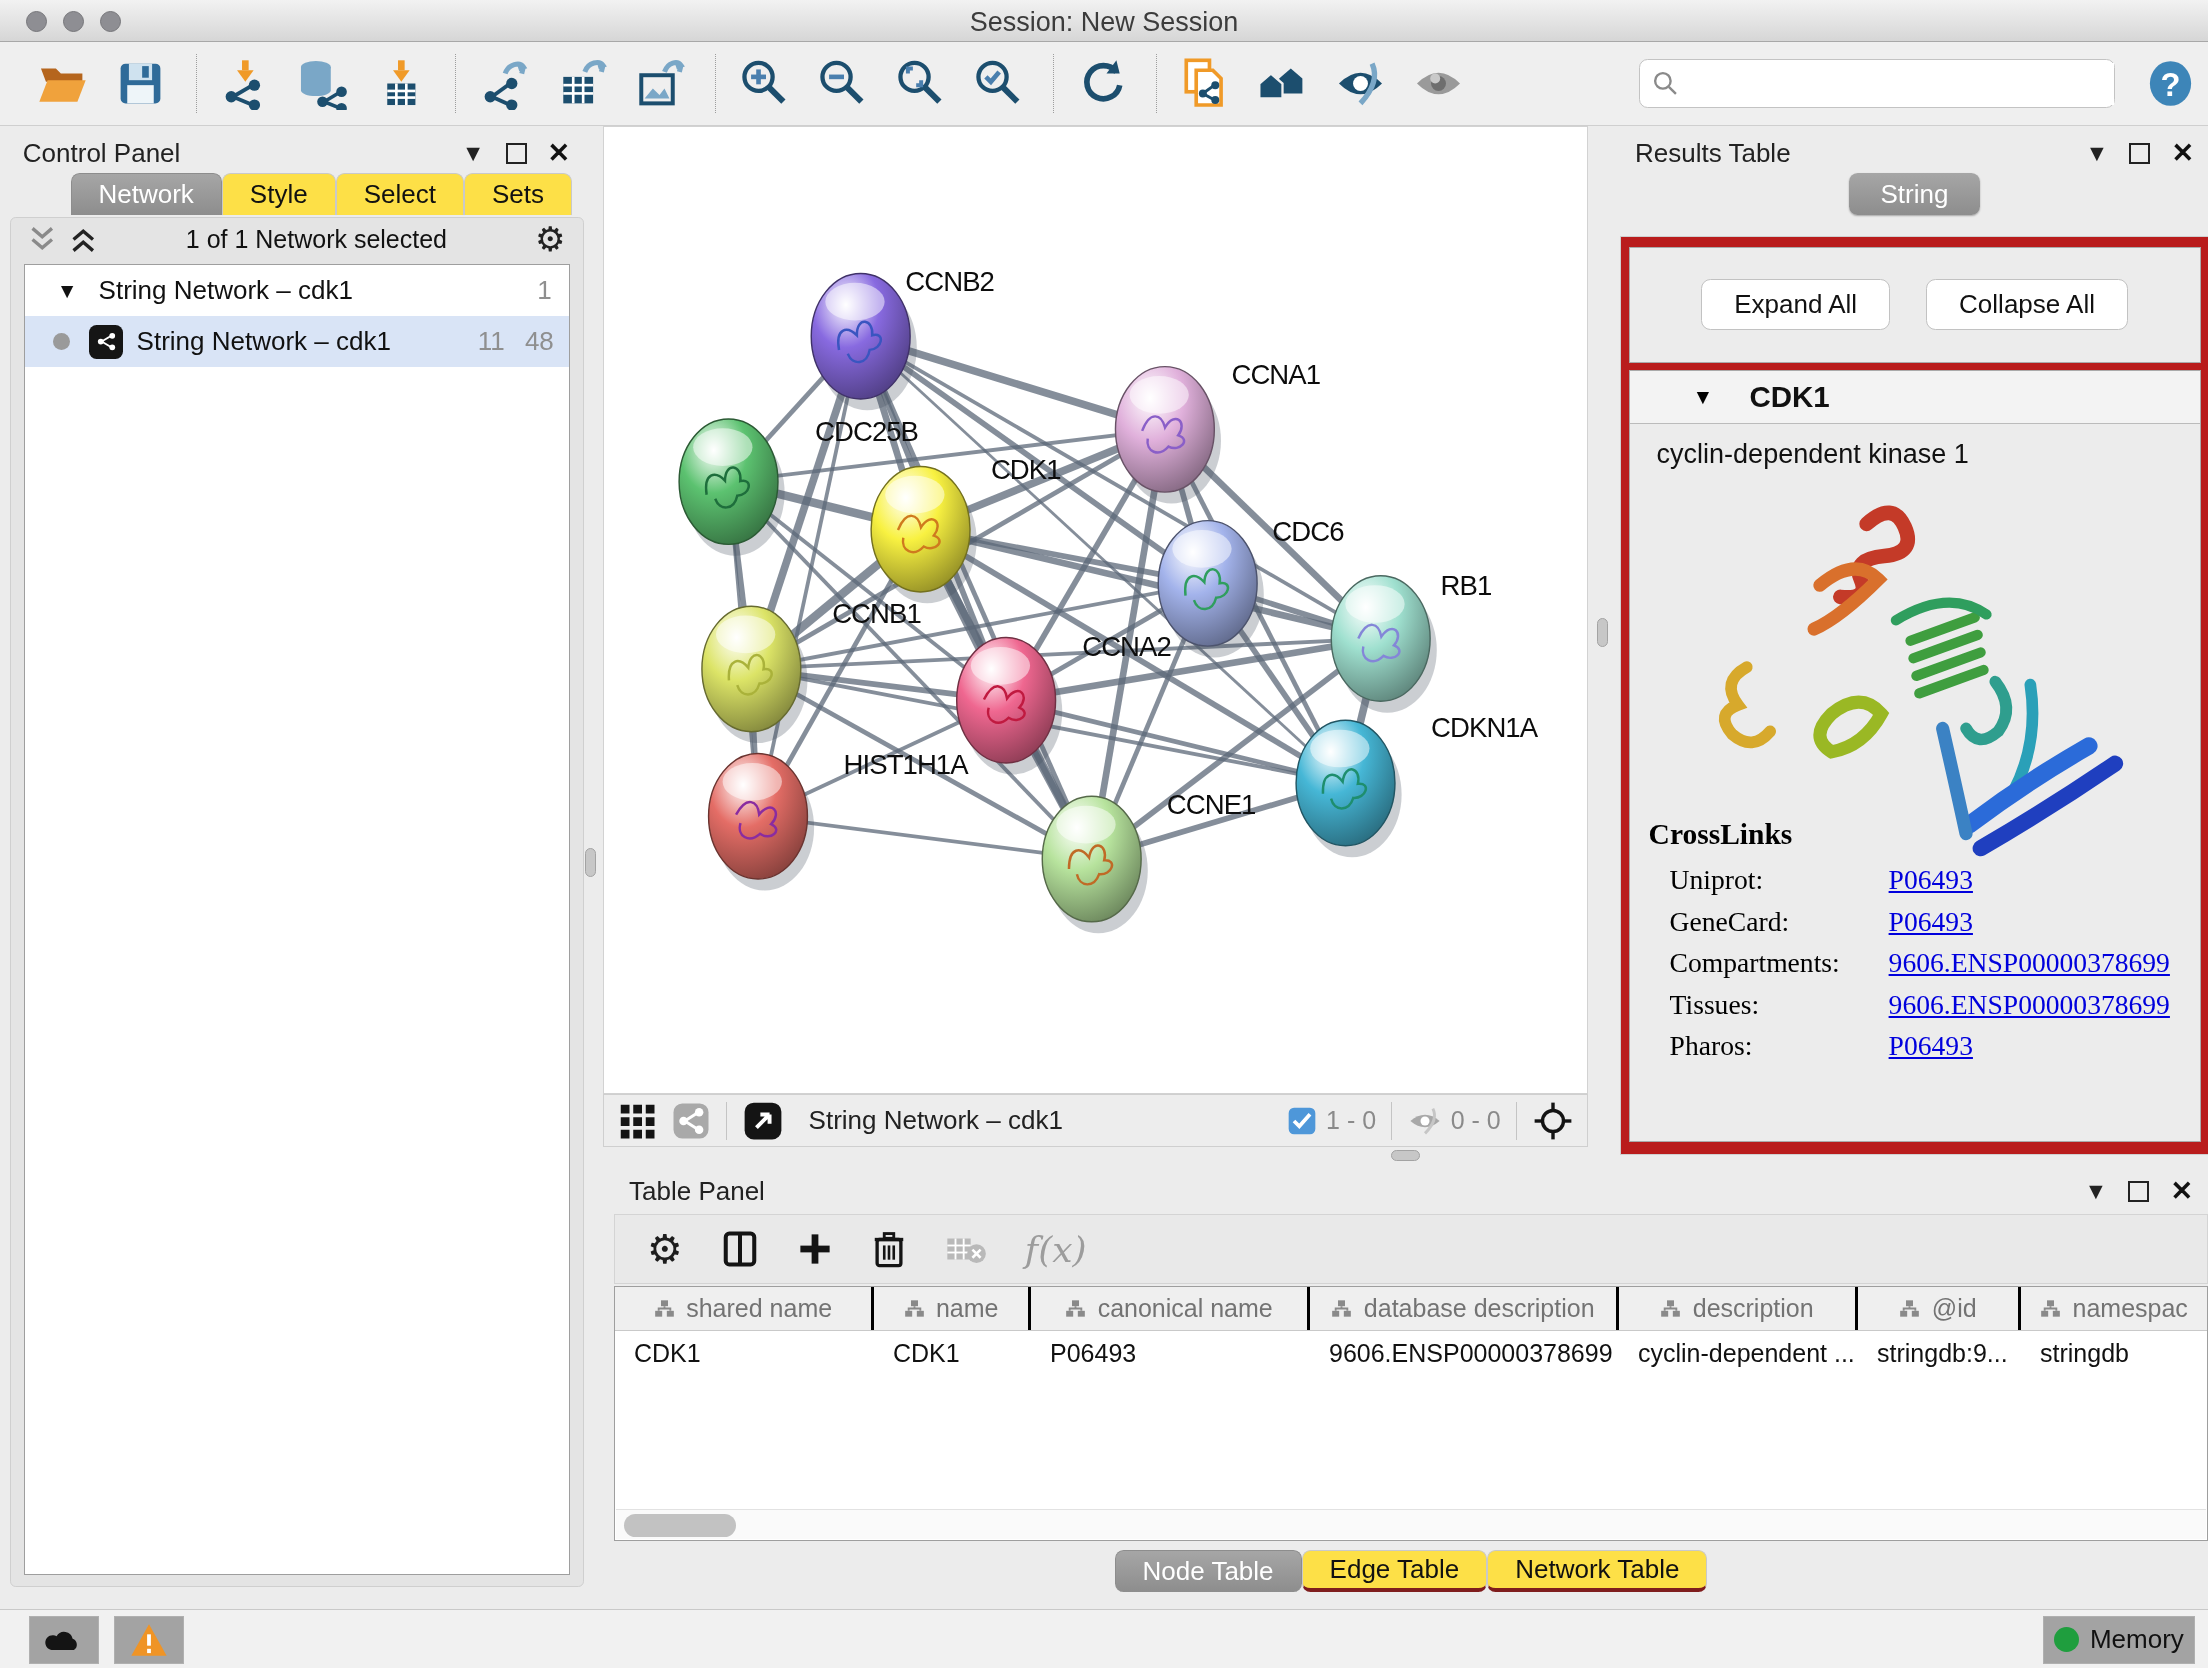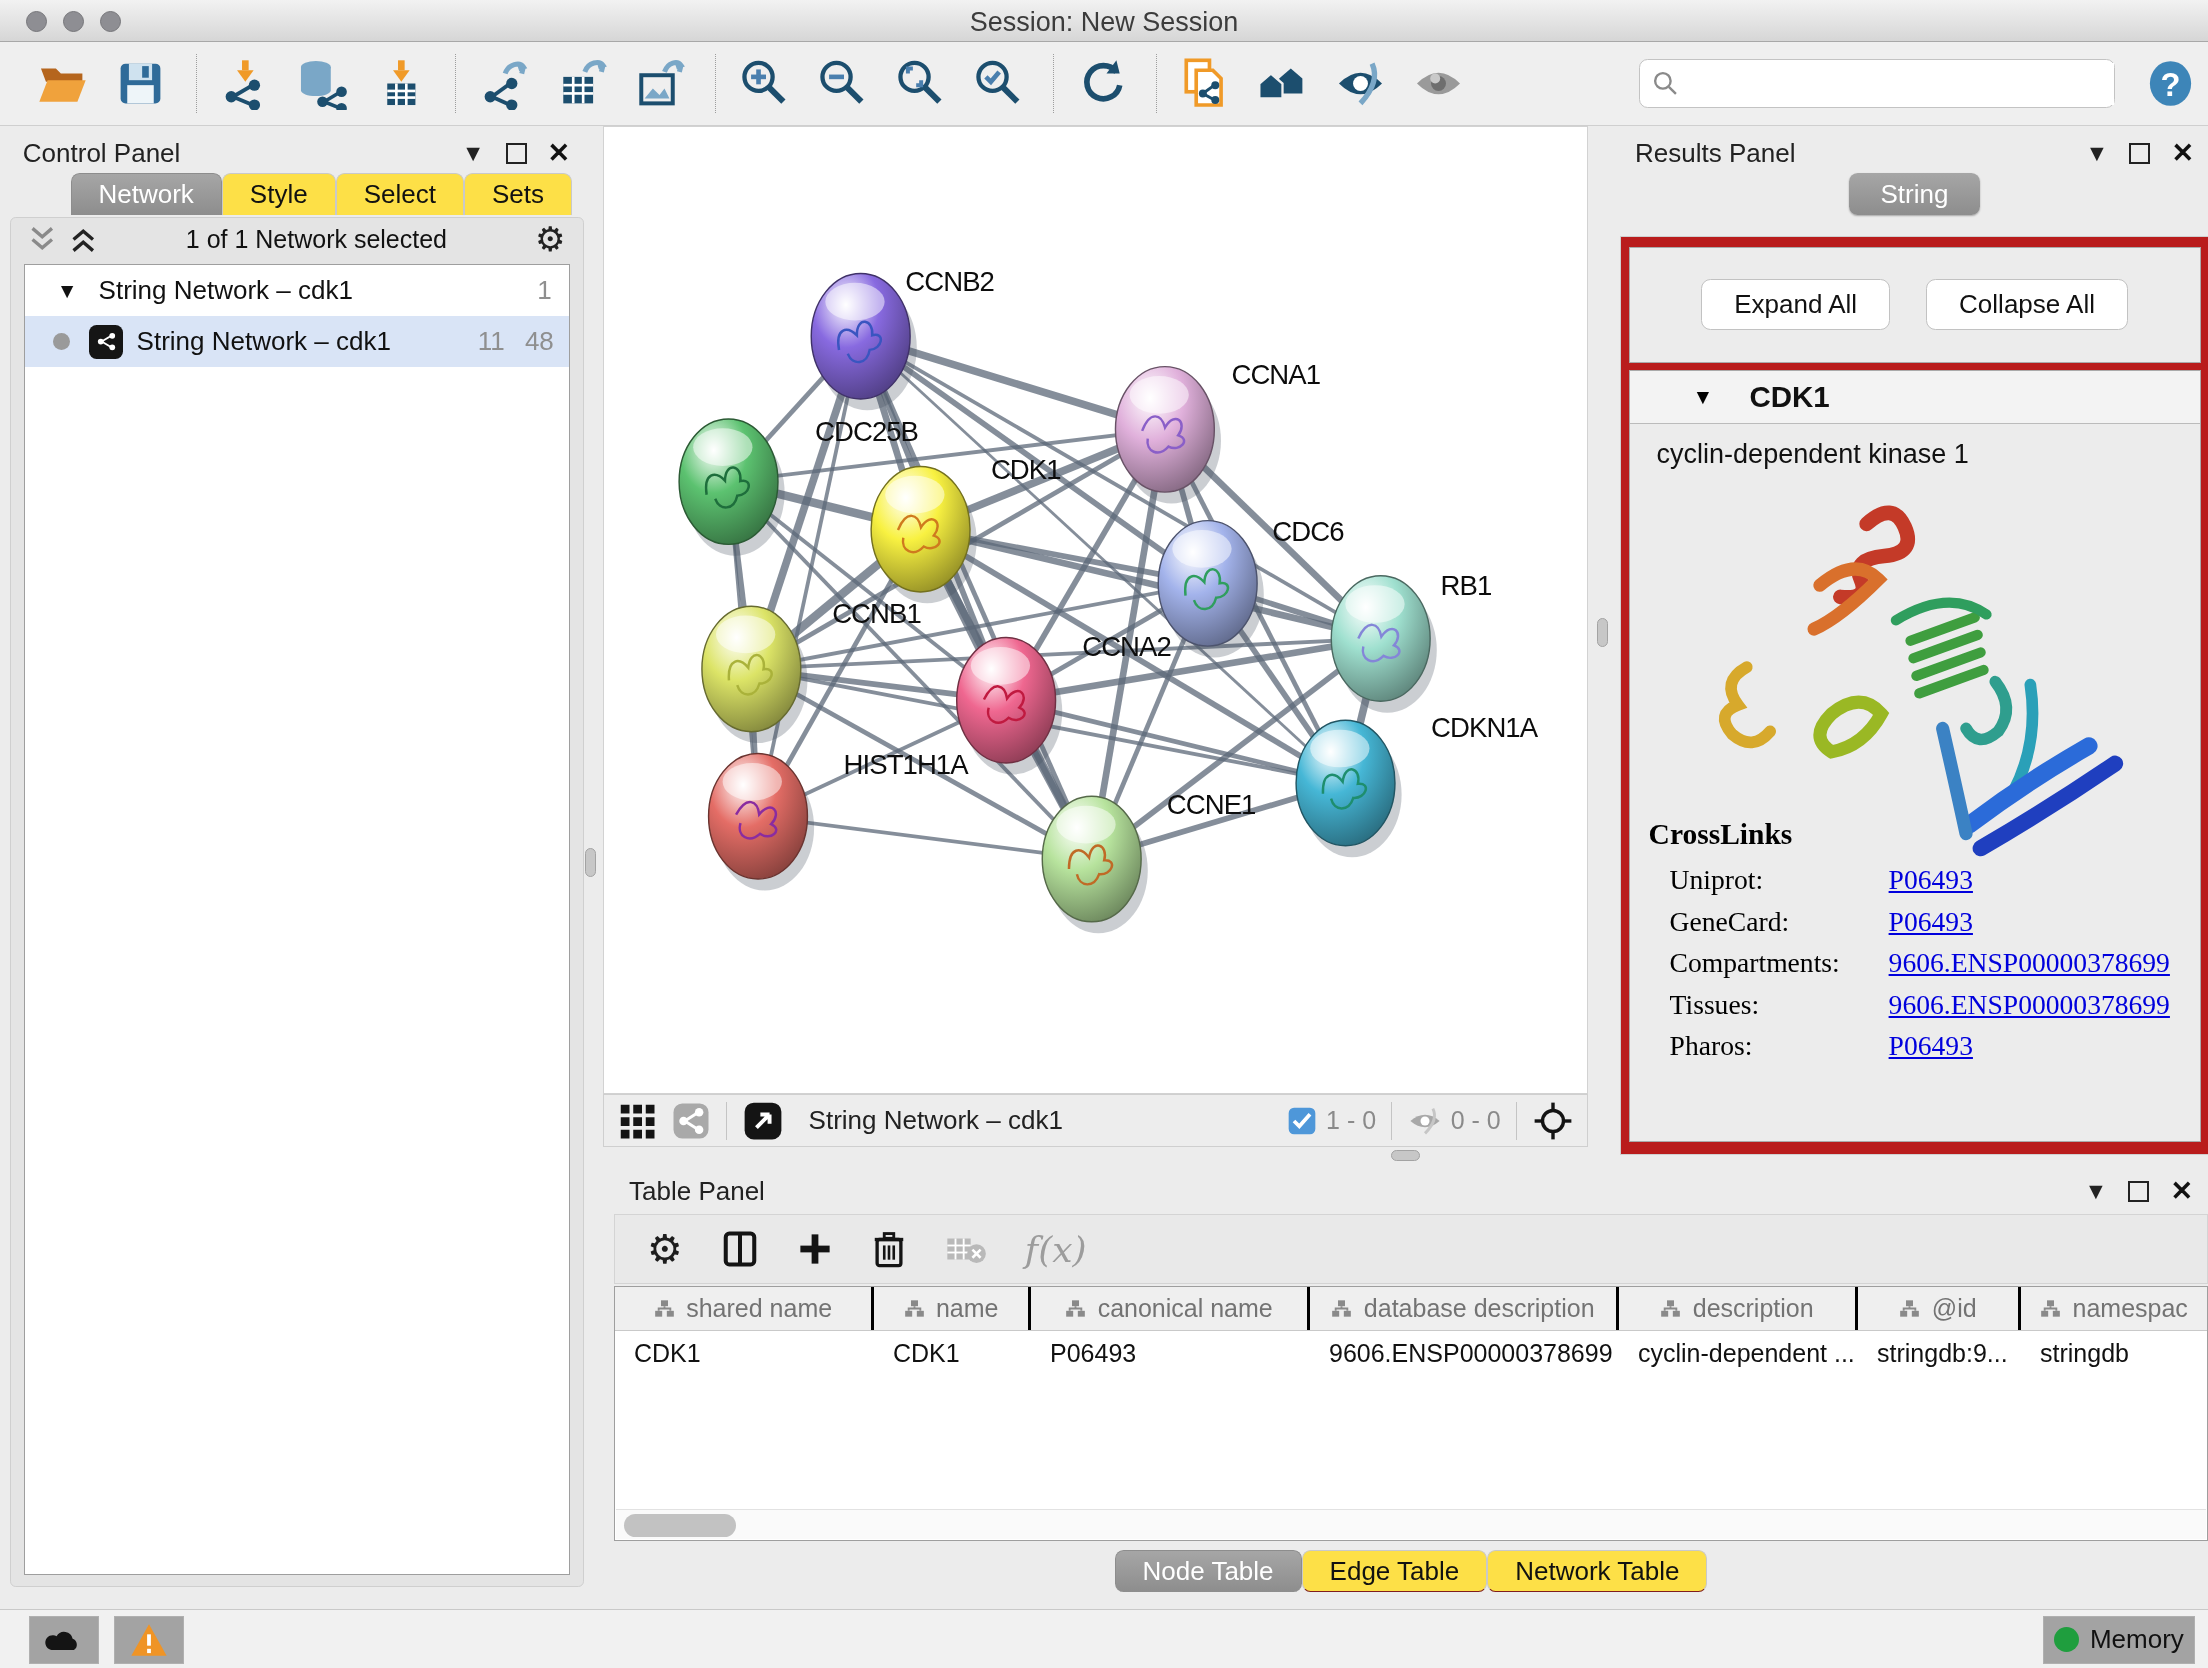--- a/index.html
+++ b/index.html
@@ -97,21 +97,21 @@
   .th { display:flex; align-items:center; justify-content:center; gap:11.4px; font-size:25px;
     color:#737373; border-right:3px solid #000000; overflow:hidden; white-space:nowrap; flex:0 0 auto; }
   .tr { display:flex; height:44px; }
   .td { font-size:25px; color:#111; padding:7.6px 0 0 19px; overflow:hidden;
     white-space:nowrap; flex:0 0 auto; }
   #tp-hscroll { position:absolute; left:1px; bottom:1px; width:1590px; height:30px; background:#fafafa;
     border-top:1px solid #e2e2e2; }
   #tp-thumb { position:absolute; left:7.6px; top:3.8px; width:112px; height:23px;
     background:#c2c2c2; border-radius:11.4px; }
   #table-tabs { position:absolute; left:0; top:380px; width:1594px; display:flex; justify-content:center; }
-  #table-tabs .tab { border-radius:8.6px; border-bottom:1px solid #7f1d1d; }
+  #table-tabs .tab { border-radius:8.6px; border-bottom:4px solid #7f1d1d; }
   #table-tabs .tab.active { border-bottom:none; }
 
   
   #statusbar { position:absolute; left:0; top:1609px; width:2208px; height:59px;
     background:#f1f1f1; border-top:1px solid #c9c9c9; }
   .sb-btn { position:absolute; top:5.7px; height:48px; background:#a3a3a3; border:1.9px solid #b0b0b0;
     display:flex; align-items:center; justify-content:center; }
   #memory-btn { right:13.3px; width:152px; gap:11.4px; font-size:26px; color:#111; }
   #mem-dot { width:25px; height:25px; border-radius:50%; background:#1f9e3e; }
 
@@ -595,21 +595,21 @@
         <line x1="16" y1="2" x2="16" y2="9"></line>
         <line x1="16" y1="23" x2="16" y2="30"></line>
         <line x1="2" y1="16" x2="9" y2="16"></line>
         <line x1="23" y1="16" x2="30" y2="16"></line>
       </g>
     </svg>
 </div>
 
 <div id="results-panel">
   <div id="rp-header">
-    <span class="panel-title">Results Panel</span>
+    <span class="panel-title">Results Table</span>
     <span style="flex:1"></span>
     <span class="panel-btns">
       <span class="pb-caret">▼</span>
       <span class="pb-float"></span>
       <span class="pb-close">✕</span>
     </span>
   </div>
   <div id="rp-tab-row">
       <span id="rp-tab">String</span>
     </div>

